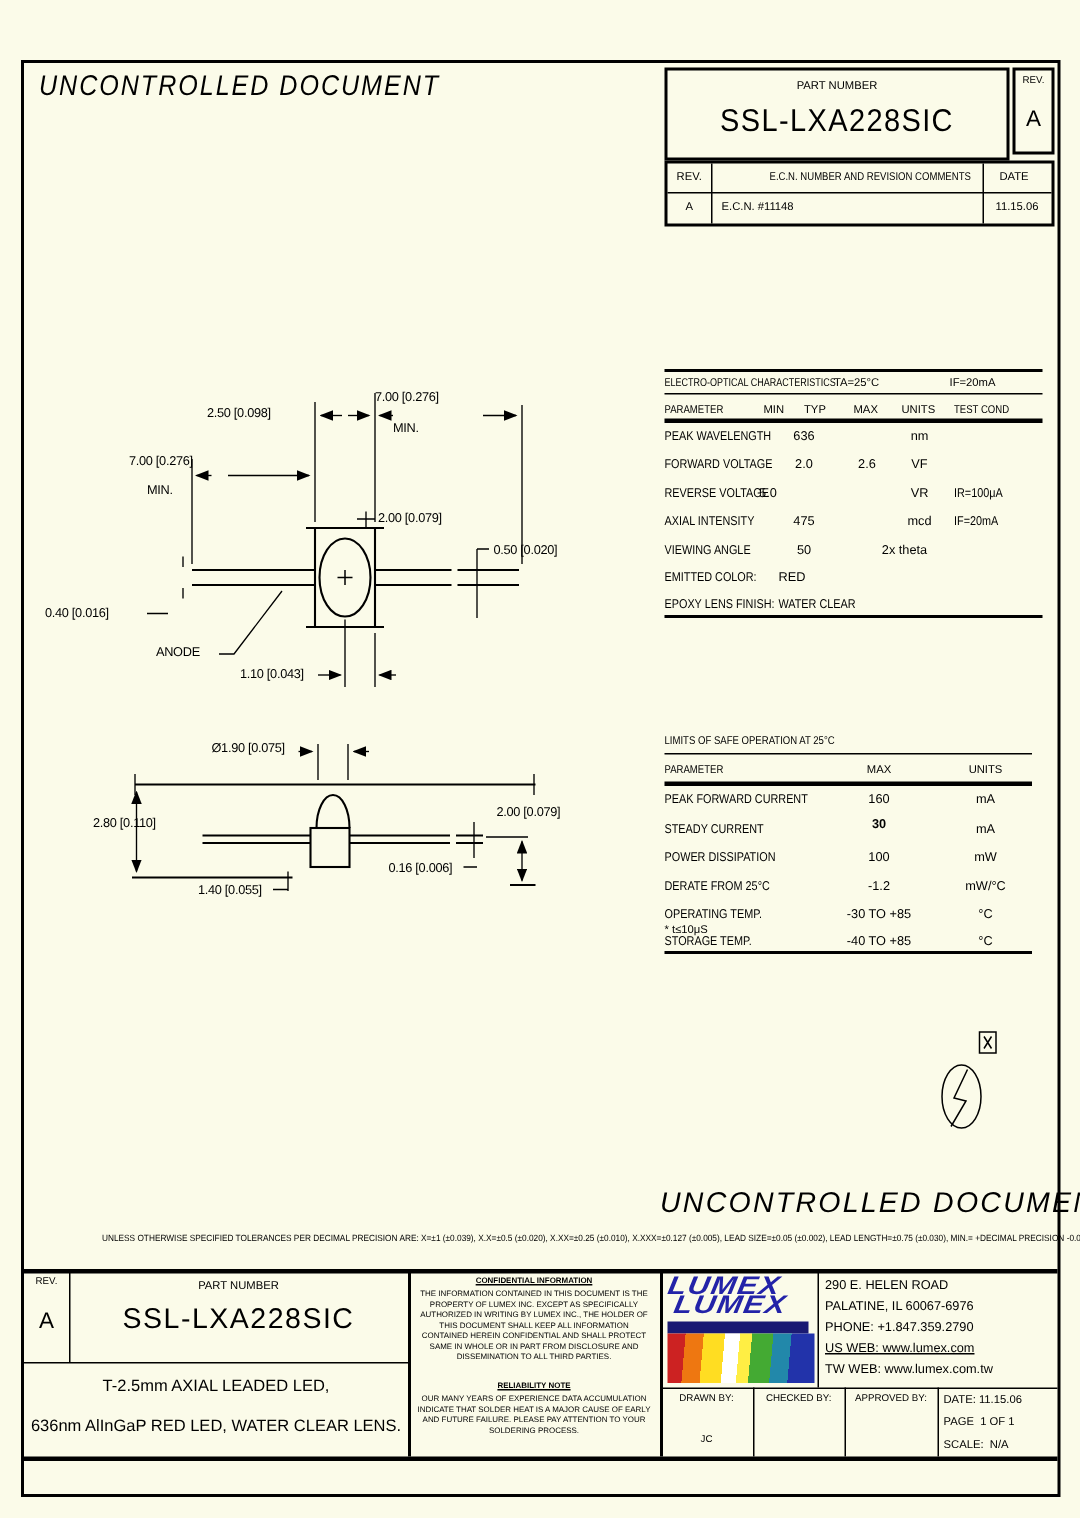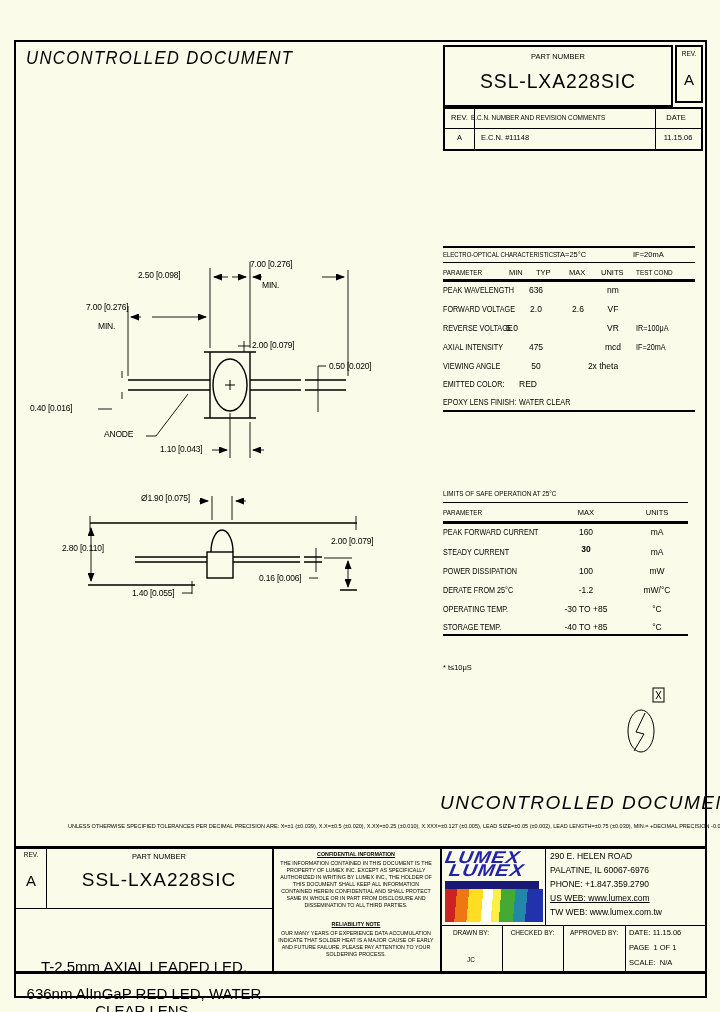--- a/index.html
+++ b/index.html
@@ -11,21 +11,21 @@
   .vl{position:absolute;background:#000;width:1px;}
   .vl2{position:absolute;background:#000;width:2px;}
   .box{position:absolute;border:2px solid #000;}
   .c{text-align:center;}
   .r{text-align:left;}
   .t5{font-size:5.3px;line-height:7px;}
   .t6{font-size:6px;}
   .t65{font-size:6.5px;}
   .t7{font-size:7.5px;}
   .t8{font-size:8.5px;}
-  .t9{font-size:15px;margin-top:40px;}
+  .t9{font-size:11px;}
   .cx{display:inline-block;transform:scaleX(.85);transform-origin:0 50%;white-space:nowrap;}
   .wm{font-style:italic;font-size:19px;letter-spacing:1.5px;white-space:nowrap;
       transform:scaleX(.88);transform-origin:0 50%;}
   .dim{position:absolute;font-size:8.5px;letter-spacing:-0.2px;white-space:nowrap;}
   .bignum{font-size:21px;letter-spacing:1px;transform:scaleX(.92);transform-origin:50% 50%;}
   .tbnum{font-size:19px;letter-spacing:1px;}
   svg{display:block;}
 </style>
 </head>
 <body>
@@ -43,21 +43,21 @@
   <div class="box" style="left:675px;top:45px;width:24px;height:54px;">
     <div class="a t65 c" style="left:0;top:3px;width:100%;">REV.</div>
     <div class="a c" style="left:0;top:24px;width:100%;font-size:15px;">A</div>
   </div>
 
   <div class="box" style="left:443px;top:107px;width:256px;height:40px;">
     <div class="hl1" style="left:0;top:19px;width:256px;"></div>
     <div class="vl" style="left:29px;top:0;height:40px;"></div>
     <div class="vl" style="left:210px;top:0;height:40px;"></div>
     <div class="a t7 c" style="left:0;top:4px;width:29px;">REV.</div>
-    <div class="a t7 c" style="left:14px;top:4px;width:181px;"><span class="cx">E.C.N. NUMBER AND REVISION COMMENTS</span></div>
+    <div class="a t7 c" style="left:45px;top:4px;width:181px;text-align:right;"><span class="cx">E.C.N. NUMBER AND REVISION COMMENTS</span></div>
     <div class="a t7 c" style="left:210px;top:4px;width:42px;">DATE</div>
     <div class="a t7 c" style="left:0;top:24px;width:29px;">A</div>
     <div class="a t7" style="left:36px;top:24px;">E.C.N. #11148</div>
     <div class="a t7 c" style="left:210px;top:24px;width:46px;">11.15.06</div>
   </div>
 
   <svg class="a" style="left:0;top:0;" width="720" height="1012" viewBox="0 0 720 1012">
     <defs>
       <marker id="ah" markerUnits="userSpaceOnUse" markerWidth="9" markerHeight="7" refX="8" refY="3.5" orient="auto">
         <path d="M0,0 L9,3.5 L0,7 z" fill="#000"></path>
@@ -223,21 +223,21 @@
     <span class="cx">OPERATING TEMP.</span></div>
   <div class="a t8 c" style="left:556px;top:604px;width:60px;">-30 TO +85</div>
   <div class="a t8 c" style="left:633px;top:604px;width:48px;">°C</div>
 
   <div class="a t8" style="left:443px;top:622px;">
     <span class="cx">STORAGE TEMP.</span></div>
   <div class="a t8 c" style="left:556px;top:622px;width:60px;">-40 TO +85</div>
   <div class="a t8 c" style="left:633px;top:622px;width:48px;">°C</div>
 
   <div class="hl1" style="left:443px;top:634px;width:245px;height:1.5px;"></div>
-  <div class="a t7" style="left:443px;top:663px;text-align:center;">* t≤10μS</div>
+  <div class="a t7" style="left:443px;top:615px;text-align:center;">* t≤10μS</div>
 
   <div class="a" style="left:440px;top:792px;width:262px;text-align:right;"><span class="wm" style="transform-origin:100% 50%;">UNCONTROLLED DOCUMENT</span></div>
   <div class="a t6" style="left:68px;top:823px;">
     <span class="cx" style="transform:scaleX(.92);">UNLESS OTHERWISE SPECIFIED TOLERANCES PER DECIMAL PRECISION ARE: X=±1 (±0.039), X.X=±0.5 (±0.020), X.XX=±0.25 (±0.010), X.XXX=±0.127 (±0.005),  LEAD SIZE=±0.05 (±0.002), LEAD LENGTH=±0.75 (±0.030),  MIN.= +DECIMAL PRECISION -0.00,  MAX.= +0.00 -DECIMAL PRECISION</span></div>
 
   <div class="hl" style="left:14px;top:846px;width:691px;height:2.5px;"></div>
   <div class="hl" style="left:14px;top:971px;width:691px;height:2.5px;"></div>
   <div class="vl" style="left:46px;top:848px;height:60px;"></div>
   <div class="hl1" style="left:16px;top:908px;width:256px;"></div>
   <div class="vl2" style="left:272px;top:848px;height:123px;"></div>

